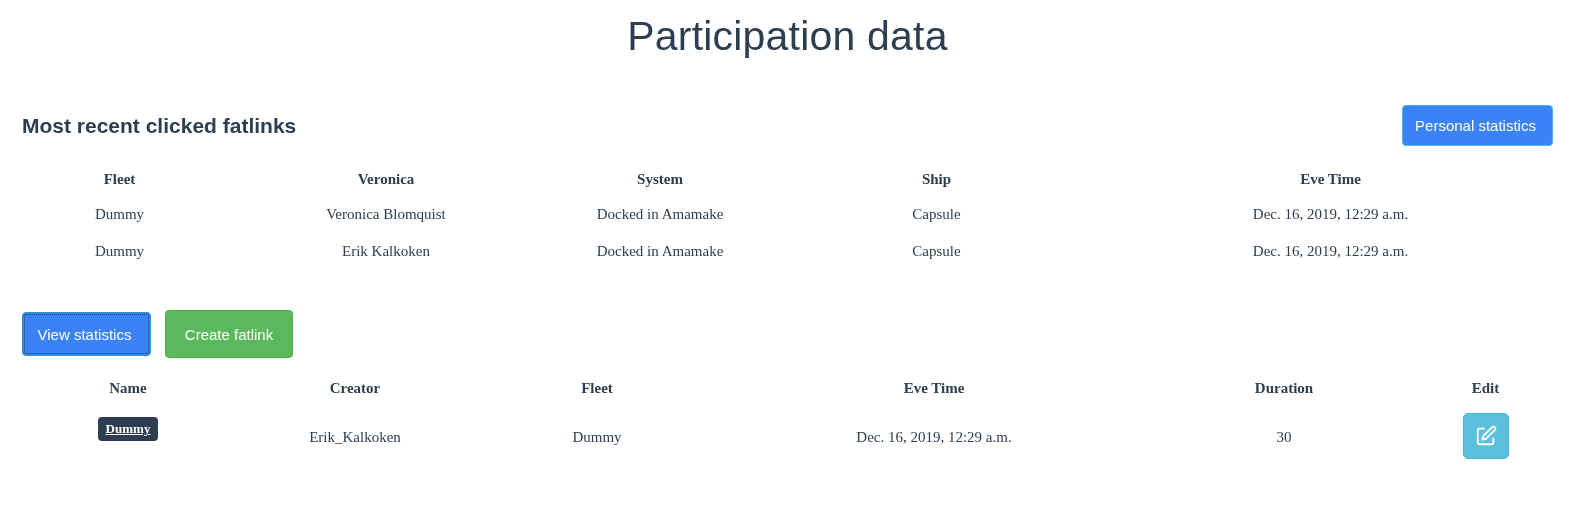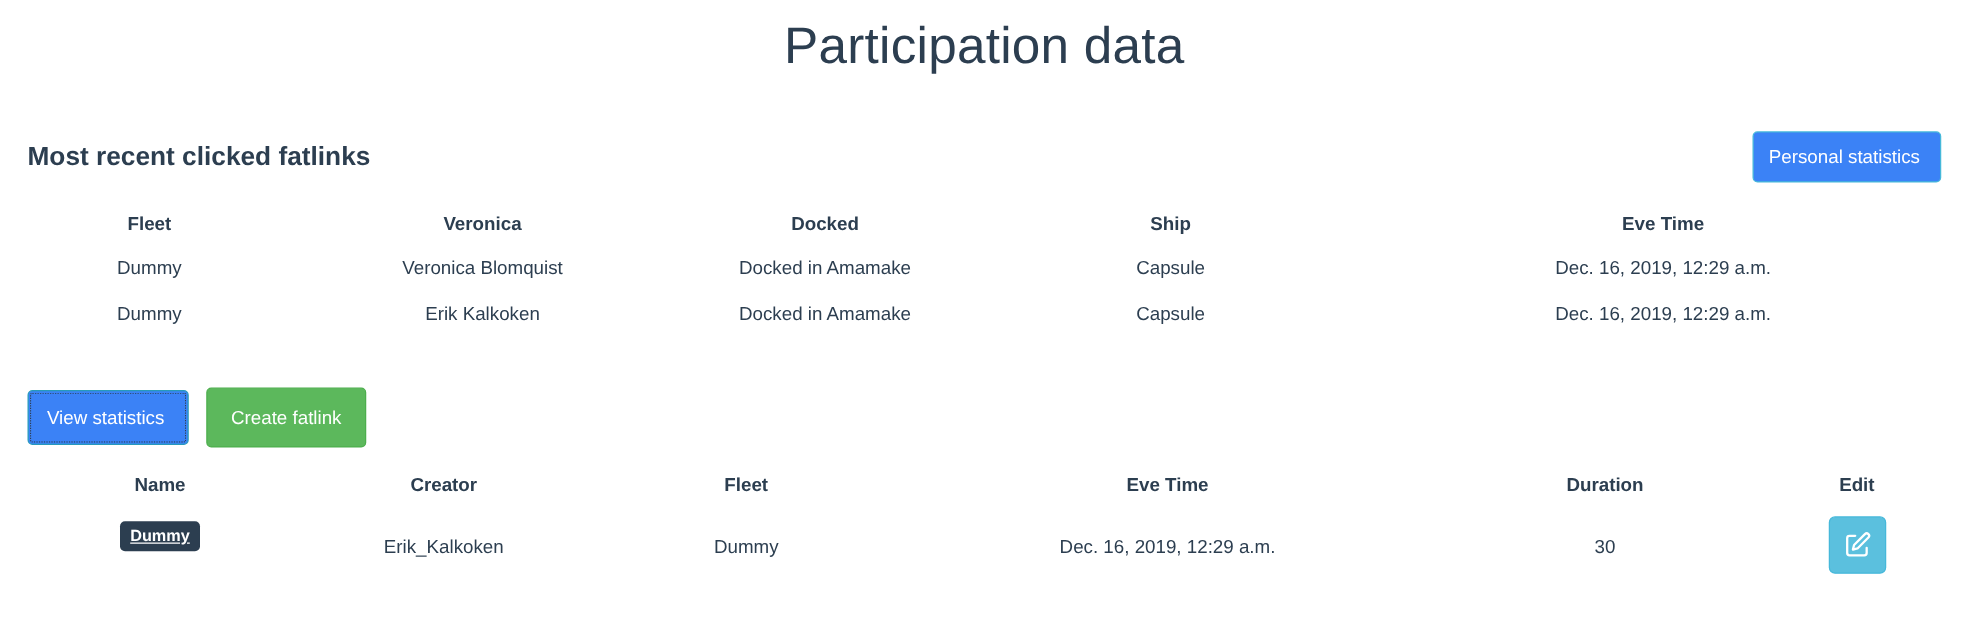--- a/index.html
+++ b/index.html
@@ -84,20 +84,21 @@
   }
   .btn-personal { min-width: 151px; height: 41px; }
   .btn-view { min-width: 129px; height: 44px; font-size: 15px; }
   .btn-create { min-width: 128px; height: 48px; font-size: 15px; }
 
   
   table.data-table {
     width: 100%;
     border-collapse: collapse;
     table-layout: fixed;
+    font-family: Liberation Serif, serif;
   }
   table.data-table th {
     font-size: 15px;
     font-weight: bold;
     color: #2c3e50;
     text-align: center;
     padding: 8px 4px;
     border: none;
   }
   table.data-table td {
@@ -178,21 +179,21 @@
       <col class="c0">
         <col class="c1">
         <col class="c2">
         <col class="c3">
         <col class="c4">
     </colgroup>
     <thead>
       <tr>
         <th>Fleet</th>
         <th>Veronica</th>
-        <th>Docked</th>
+        <th>System</th>
         <th>Ship</th>
         <th>Eve Time</th>
       </tr>
     </thead>
     <tbody>
       <tr>
         <td>Dummy</td>
         <td>Veronica Blomquist</td>
         <td>Docked in Amamake</td>
         <td>Capsule</td>

